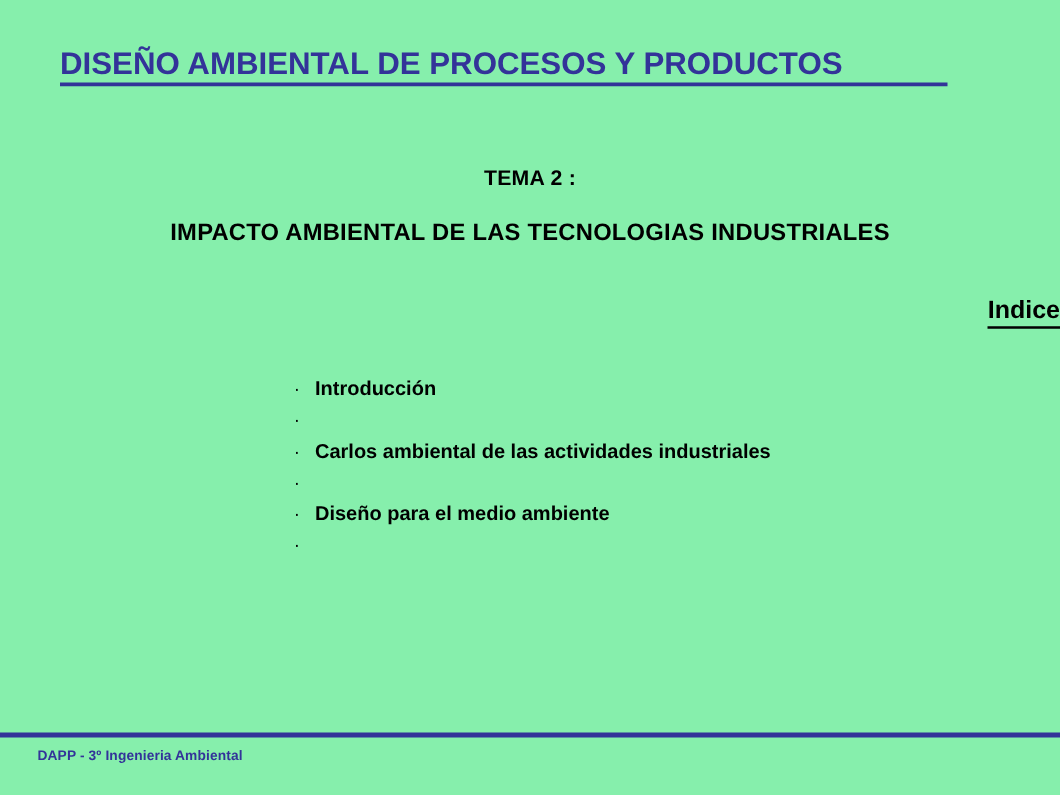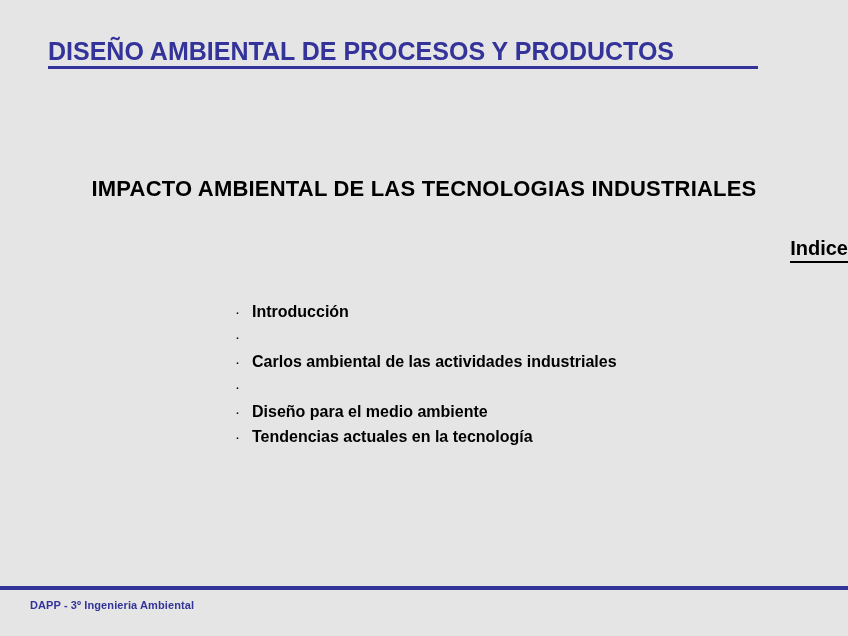--- a/index.html
+++ b/index.html
@@ -14,21 +14,21 @@
     overflow: hidden;
     position: relative;
   }
 
   .slide {
     position: absolute;
     left: 0;
     top: 0;
     width: 848px;
     height: 636px;
-    background: #e5e5e5;
+    background: #86efac;
   }
 
   
   .slide-title {
     position: absolute;
     left: 48px;
     top: 36px;
     width: 712px;
     font-size: 25px;
     font-weight: bold;
@@ -57,21 +57,21 @@
     font-weight: bold;
     color: #000000;
     letter-spacing: 0.2px;
   }
   .tema-subject {
     position: absolute;
     left: 0;
     top: 176px;
     width: 848px;
     text-align: center;
-    font-size: 22px;
+    font-size: 19px;
     font-weight: bold;
     color: #000000;
     letter-spacing: 0.2px;
   }
 
   
   .indice-wrap {
     position: absolute;
     left: 0;
     top: 237px;
@@ -171,20 +171,21 @@
   }
 </style>
 </head>
 <body>
 
 <div class="slide">
 
   <div class="slide-title">DISEÑO AMBIENTAL DE PROCESOS Y PRODUCTOS</div>
   <div class="title-underline"></div>
 
+  <div class="tema-line">TEMA 2 :</div>
   <div class="tema-subject">IMPACTO AMBIENTAL DE LAS TECNOLOGIAS INDUSTRIALES</div>
 
   <div class="indice-wrap">
     <span class="indice-heading">Indice</span>
   </div>
 
   <ul class="bullet-list">
     <li class="bullet-item">
       <span class="bullet-dot">·</span>
       <span>Introducción</span>
@@ -198,21 +199,20 @@
     </li>
     <li class="bullet-item">
       <span class="bullet-dot">·</span>
     </li>
     <li class="bullet-item">
       <span class="bullet-dot">·</span>
       <span>Diseño para el medio ambiente</span>
     </li>
     <li class="bullet-item">
       <span class="bullet-dot">·</span>
-      <span>Tendencias actuales en la tecnología</span>
     </li>
   </ul>
 
   <div class="footer-rule"></div>
   <div class="footer-text">DAPP - 3º Ingenieria Ambiental</div>
 
 
 </div>
 
 </body></html>

